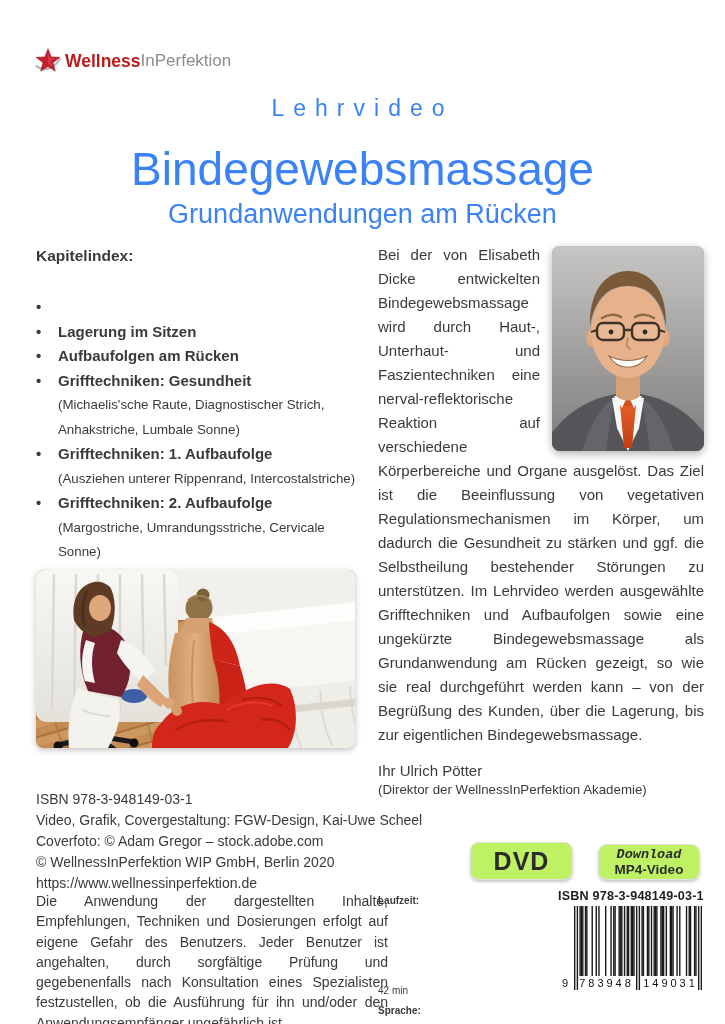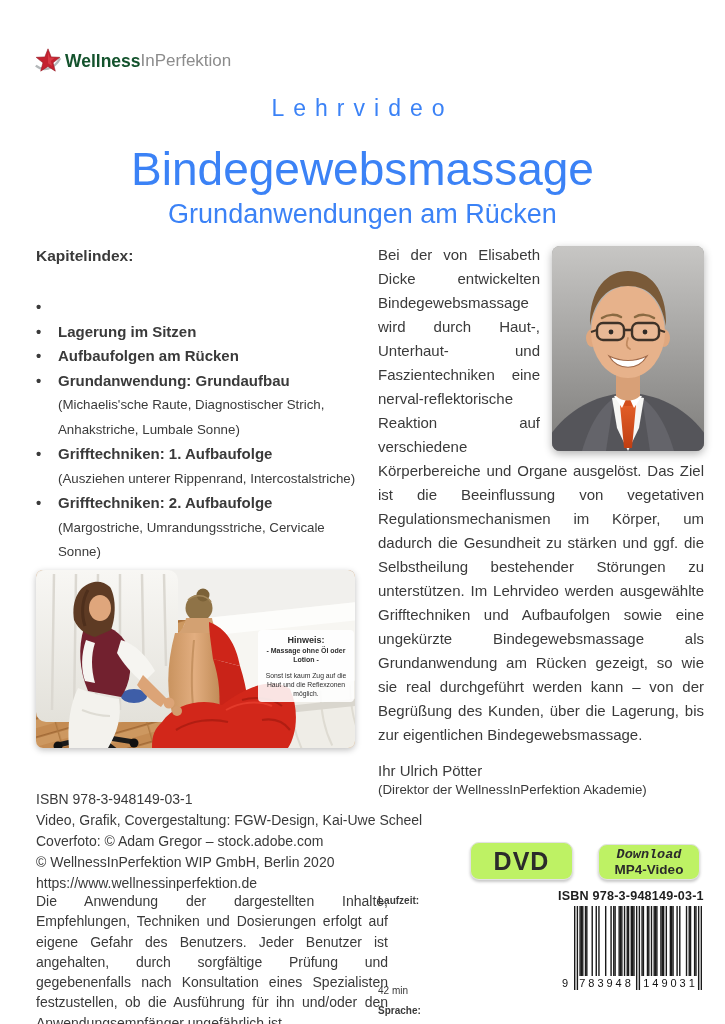--- a/index.html
+++ b/index.html
@@ -4,21 +4,21 @@
 <style>
   html,body{margin:0;padding:0;}
   body{
     width:725px;height:1024px;position:relative;overflow:hidden;
     background:#ffffff;color:#3A3A3A;
     font-family:"Liberation Sans","DejaVu Sans",sans-serif;
   }
   
   .logo{position:absolute;left:33px;top:46px;display:flex;align-items:center;}
   .logo-star{width:30px;height:30px;margin-right:2px;}
-  .logo-wellness{font-size:17.5px;font-weight:700;color:#14532d;letter-spacing:0;}
+  .logo-wellness{font-size:17.5px;font-weight:700;color:#b91c1c;letter-spacing:0;}
   .logo-inperfektion{font-size:17px;font-weight:400;color:#8C8C8C;}
   
   .title-block{position:absolute;left:0;right:0;top:95px;text-align:center;color:#3b82f6;}
   .kicker{font-size:23px;font-weight:500;letter-spacing:9px;margin:0;}
   .main-title{font-size:46px;font-weight:500;margin:20px 0 0 0;letter-spacing:0;}
   .subtitle{font-size:27px;font-weight:400;margin:3px 0 0 0;}
   
   .left-col{position:absolute;left:36px;top:247px;width:332px;}
   .chapters-heading{font-size:15.5px;font-weight:600;color:#3A3A3A;margin:0 0 30px 0;}
   .chapter-item{display:flex;align-items:flex-start;line-height:24.5px;}
@@ -107,21 +107,21 @@
   <div class="chapter-item">
     <span class="bullet">•</span>
     <span class="chapter-label">Lagerung im Sitzen</span>
   </div>
   <div class="chapter-item">
     <span class="bullet">•</span>
     <span class="chapter-label">Aufbaufolgen am Rücken</span>
   </div>
   <div class="chapter-item">
     <span class="bullet">•</span>
-    <span class="chapter-label">Grundanwendung: Grundaufbau</span>
+    <span class="chapter-label">Grifftechniken: Gesundheit</span>
   </div>
   <div class="chapter-sub">(Michaelis'sche Raute, Diagnostischer Strich, Anhakstriche, Lumbale Sonne)</div>
   <div class="chapter-item">
     <span class="bullet">•</span>
     <span class="chapter-label">Grifftechniken: 1. Aufbaufolge</span>
   </div>
   <div class="chapter-sub">(Ausziehen unterer Rippenrand, Intercostalstriche)</div>
   <div class="chapter-item">
     <span class="bullet">•</span>
     <span class="chapter-label">Grifftechniken: 2. Aufbaufolge</span>
@@ -236,25 +236,20 @@
       <path d="M50,70 C45,85 45,99 49,111 L59,113 C55,99 55,85 59,73 Z" fill="#F6F5F1"></path>
       <path d="M85,70 C99,74 111,86 119,101 L107,113 C95,103 87,93 81,83 Z" fill="#F6F5F1"></path>
       <path d="M107,105 C115,113 123,121 131,129 L125,137 C115,131 107,123 101,115 Z" fill="#DCA477"></path>
       <circle cx="133" cy="133" r="5.5" fill="#DCA477"></circle>
       <circle cx="141" cy="141" r="5" fill="#D39C6E"></circle>
       <path d="M58,12 C43,15 35,30 38,50 C43,61 52,65 59,67 L75,60 C81,43 79,25 74,17 C69,12 63,11 58,12 Z" fill="#5E3B24"></path>
       <ellipse cx="64" cy="38" rx="11" ry="13" fill="#DFA67C"></ellipse>
       <path d="M52,20 C46,30 45,44 49,56" stroke="#4E2F1C" stroke-width="3" fill="none"></path>
     </g>
   </svg>
-  <div class="hinweis-overlay">
-    <div class="hinweis-title">Hinweis:</div>
-    <div class="hinweis-subtitle">- Massage ohne Öl oder Lotion -</div>
-    <div class="hinweis-body">Sonst ist kaum Zug auf die Haut und die Reflexzonen möglich.</div>
-  </div>
 </div>
 
 <div class="imprint">
   <div>ISBN 978-3-948149-03-1</div>
   <div>Video, Grafik, Covergestaltung: FGW-Design, Kai-Uwe Scheel</div>
   <div>Coverfoto: © Adam Gregor – stock.adobe.com</div>
   <div>© WellnessInPerfektion WIP GmbH, Berlin 2020</div>
   <div>https://www.wellnessinperfektion.de</div>
 </div>
 

